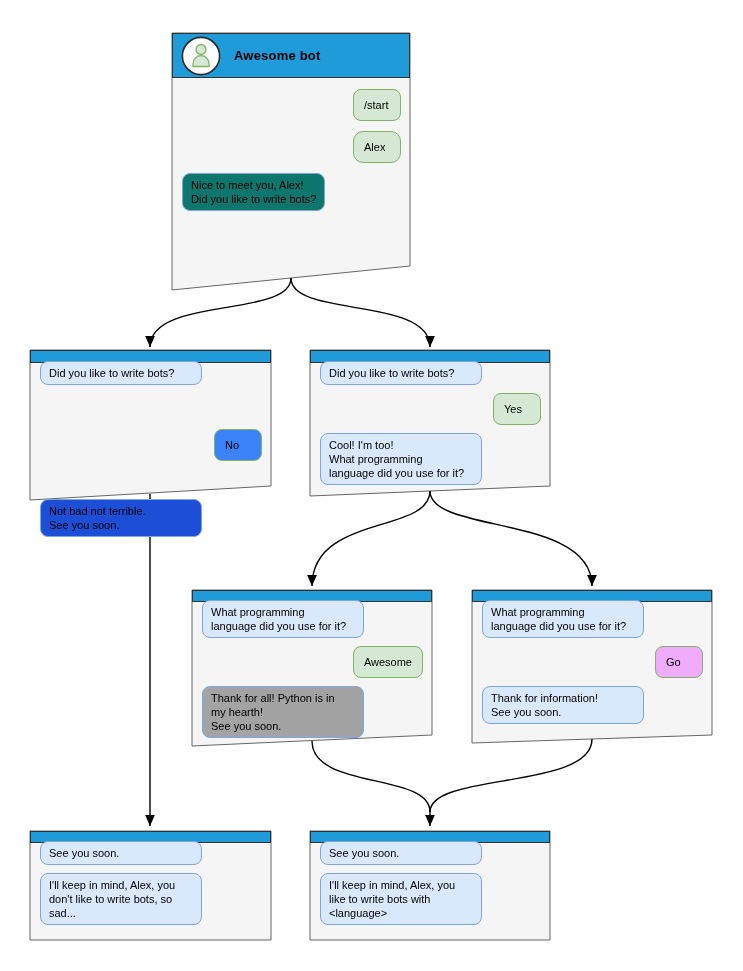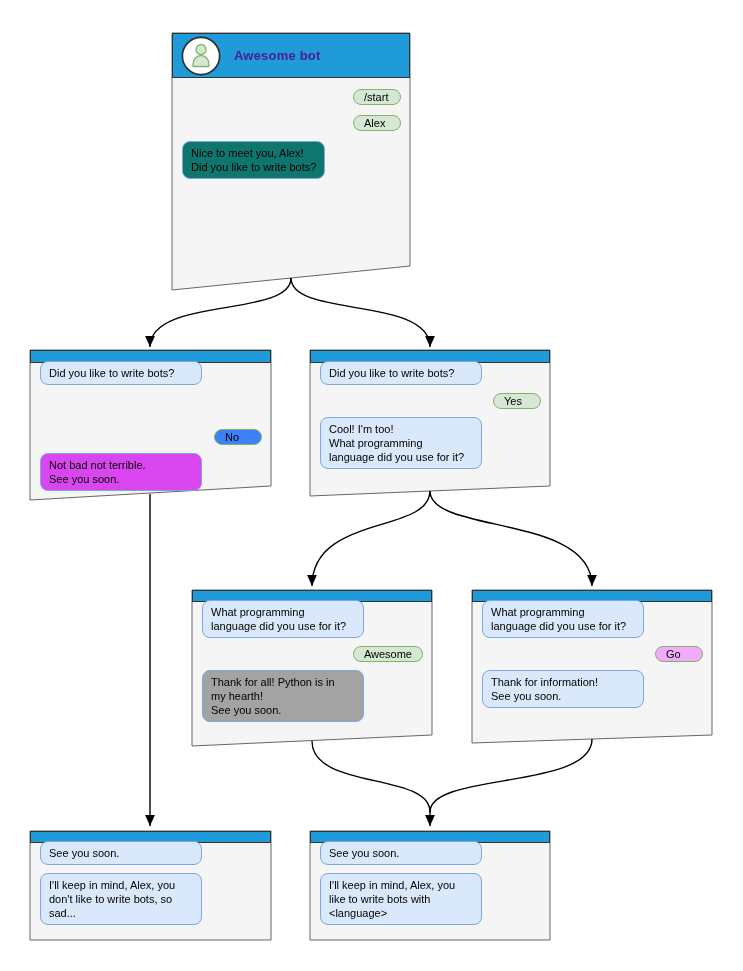--- a/index.html
+++ b/index.html
@@ -1,28 +1,28 @@
 <!DOCTYPE html>
 <html><head>
 <meta charset="utf-8">
 <style>
   html,body{margin:0;padding:0;background:#ffffff;}
   #canvas{position:relative;width:743px;height:971px;background:#ffffff;overflow:hidden;
           font-family:"Liberation Sans", sans-serif;}
   .layer{position:absolute;left:0;top:0;}
   .win-header{position:absolute;box-sizing:border-box;border:1px solid #333333;
               background:#1E9BD8;display:flex;align-items:center;padding-left:8px;gap:13px;}
-  .win-title{color:#4c1d95;font-size:13px;font-weight:bold;letter-spacing:.2px;}
+  .win-title{color:#000000;font-size:13px;font-weight:bold;letter-spacing:.2px;}
   .avatar{width:40px;height:40px;display:block;flex:0 0 auto;}
   .win-content{position:absolute;box-sizing:border-box;display:flex;flex-direction:column;
                padding:0 8px 0 9px;}
   .bubble{box-sizing:border-box;border-radius:8px;font-size:11px;line-height:14px;color:#000;
           white-space:pre;width:max-content;}
   .bubble.bot{background:#DAE8FC;border:1px solid #7EA6E0;align-self:flex-start;padding:4px 8px;}
-  .bubble.user{background:#D5E8D4;border:1px solid #82B366;align-self:flex-end;padding:0 10px;
+  .bubble.user{background:#D5E8D4;border:1px solid #82B366;align-self:flex-end;padding:8px 10px;
                min-width:48px;}
   .bubble.wide{min-width:162px;}
 </style>
 </head>
 <body>
 
 <div id="canvas">
 
   <svg class="layer" width="743" height="971" viewBox="0 0 743 971">
     <defs>
@@ -58,30 +58,30 @@
       <svg width="40" height="40" viewBox="0 0 40 40">
         <circle cx="20" cy="20" r="18.6" fill="#ffffff" stroke="#2b2b2b" stroke-width="1.6"></circle>
         <circle cx="20" cy="13.5" r="5" fill="#D5E8D4" stroke="#82B366" stroke-width="1.3"></circle>
         <path d="M12,30.5 v-2.5 c0,-5 3.6,-8.3 8,-8.3 s8,3.3 8,8.3 v2.5 z" fill="#D5E8D4" stroke="#82B366" stroke-width="1.3" stroke-linejoin="round"></path>
       </svg>
     </span>
     <span class="win-title">Awesome bot</span>
   </div>
   <div class="win-content" style="left:173px;top:78px;width:236px;padding-top:11px;gap:10px;">
     <div class="bubble user" style="background: rgb(213, 232, 212); border-color: rgb(130, 179, 102);">/start</div>
-    <div class="bubble user" style="background: rgb(213, 232, 212); border-color: rgb(130, 179, 102);">Alex</div>
+    <div class="bubble user" style="background: rgb(213, 232, 212); border-color: rgb(130, 179, 102); border-radius: 10px;">Alex</div>
     <div class="bubble bot" style="background: #0f766e; border-color: rgb(126, 166, 224);">Nice to meet you, Alex!
 Did you like to write bots?</div>
   </div>
 
   <div class="win-header" style="left: 30px; top: 350px; width: 241px; height: 13px; background: rgb(30, 155, 216); border-color: rgb(51, 51, 51);"></div>
   <div class="win-content" style="left:31px;top:361px;width:239px;gap:8px;">
     <div class="bubble bot wide" style="background: rgb(218, 232, 252); border-color: rgb(126, 166, 224);">Did you like to write bots?</div>
     <div class="bubble user" style="background: #3b82f6; border-color: rgb(130, 179, 102); margin-top: 36px;">No</div>
-    <div class="bubble bot wide" style="background: #d946ef; border-color: rgb(126, 166, 224);">Not bad not terrible.
+    <div class="bubble bot wide" style="background: #1d4ed8; border-color: rgb(126, 166, 224); margin-top: 30px;">Not bad not terrible.
 See you soon.</div>
   </div>
 
   <div class="win-header" style="left: 310px; top: 350px; width: 240px; height: 13px; background: rgb(30, 155, 216); border-color: rgb(51, 51, 51);"></div>
   <div class="win-content" style="left:311px;top:361px;width:238px;gap:8px;">
     <div class="bubble bot wide" style="background: rgb(218, 232, 252); border-color: rgb(126, 166, 224);">Did you like to write bots?</div>
     <div class="bubble user" style="background: rgb(213, 232, 212); border-color: rgb(130, 179, 102); border-radius: 8px;">Yes</div>
     <div class="bubble bot wide" style="background: rgb(218, 232, 252); border-color: rgb(126, 166, 224);">Cool! I'm too!
 What programming
 language did you use for it?</div>

